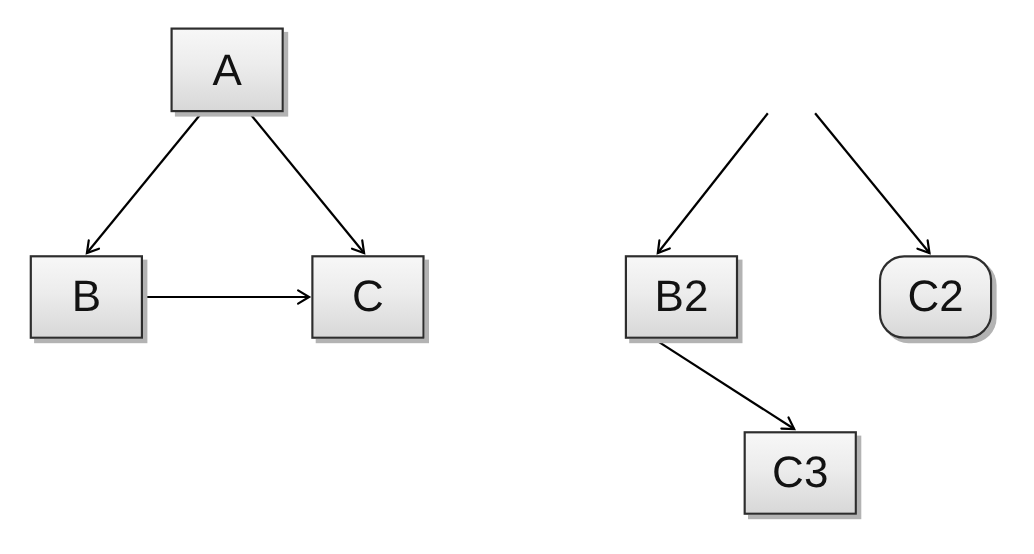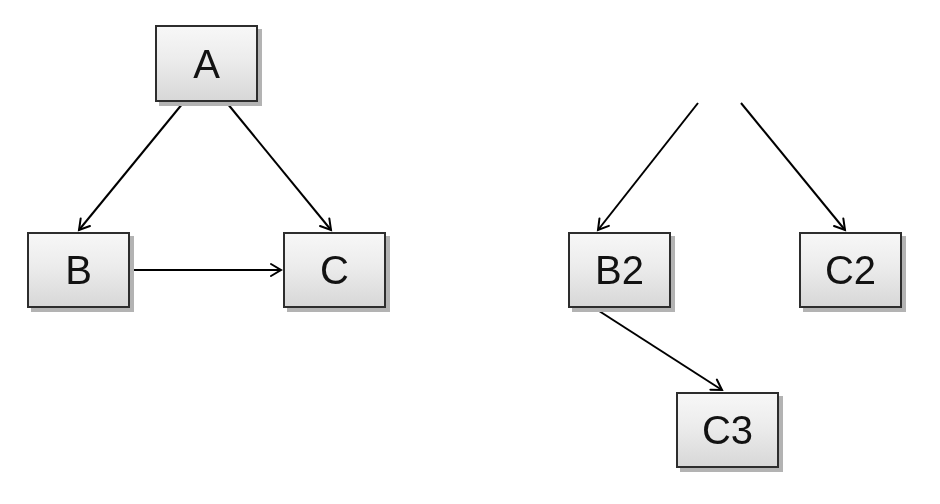--- a/index.html
+++ b/index.html
@@ -44,21 +44,21 @@
     line-height: 1;
     color: #121212;
     user-select: none;
   }
   
   #node-A  { left: 155px; top: 25px; height: 73px; }
   #node-B  { left: 27px;  top: 232px; }
   #node-C  { left: 283px; top: 232px; }
   #node-A2 { left: 668px; top: 25px; height: 73px; }
   #node-B2 { left: 521px; top: 232px; margin-left: 47px; }
-  #node-C2 { left: 799px; top: 232px; }
+  #node-C2 { left: 799px; top: 232px; border-radius: 23px; }
   #node-C3 { left: 676px; top: 392px; }
   .edge {
     stroke: #000000;
     stroke-width: 2;
     fill: none;
   }
 </style>
 </head>
 <body>
 

